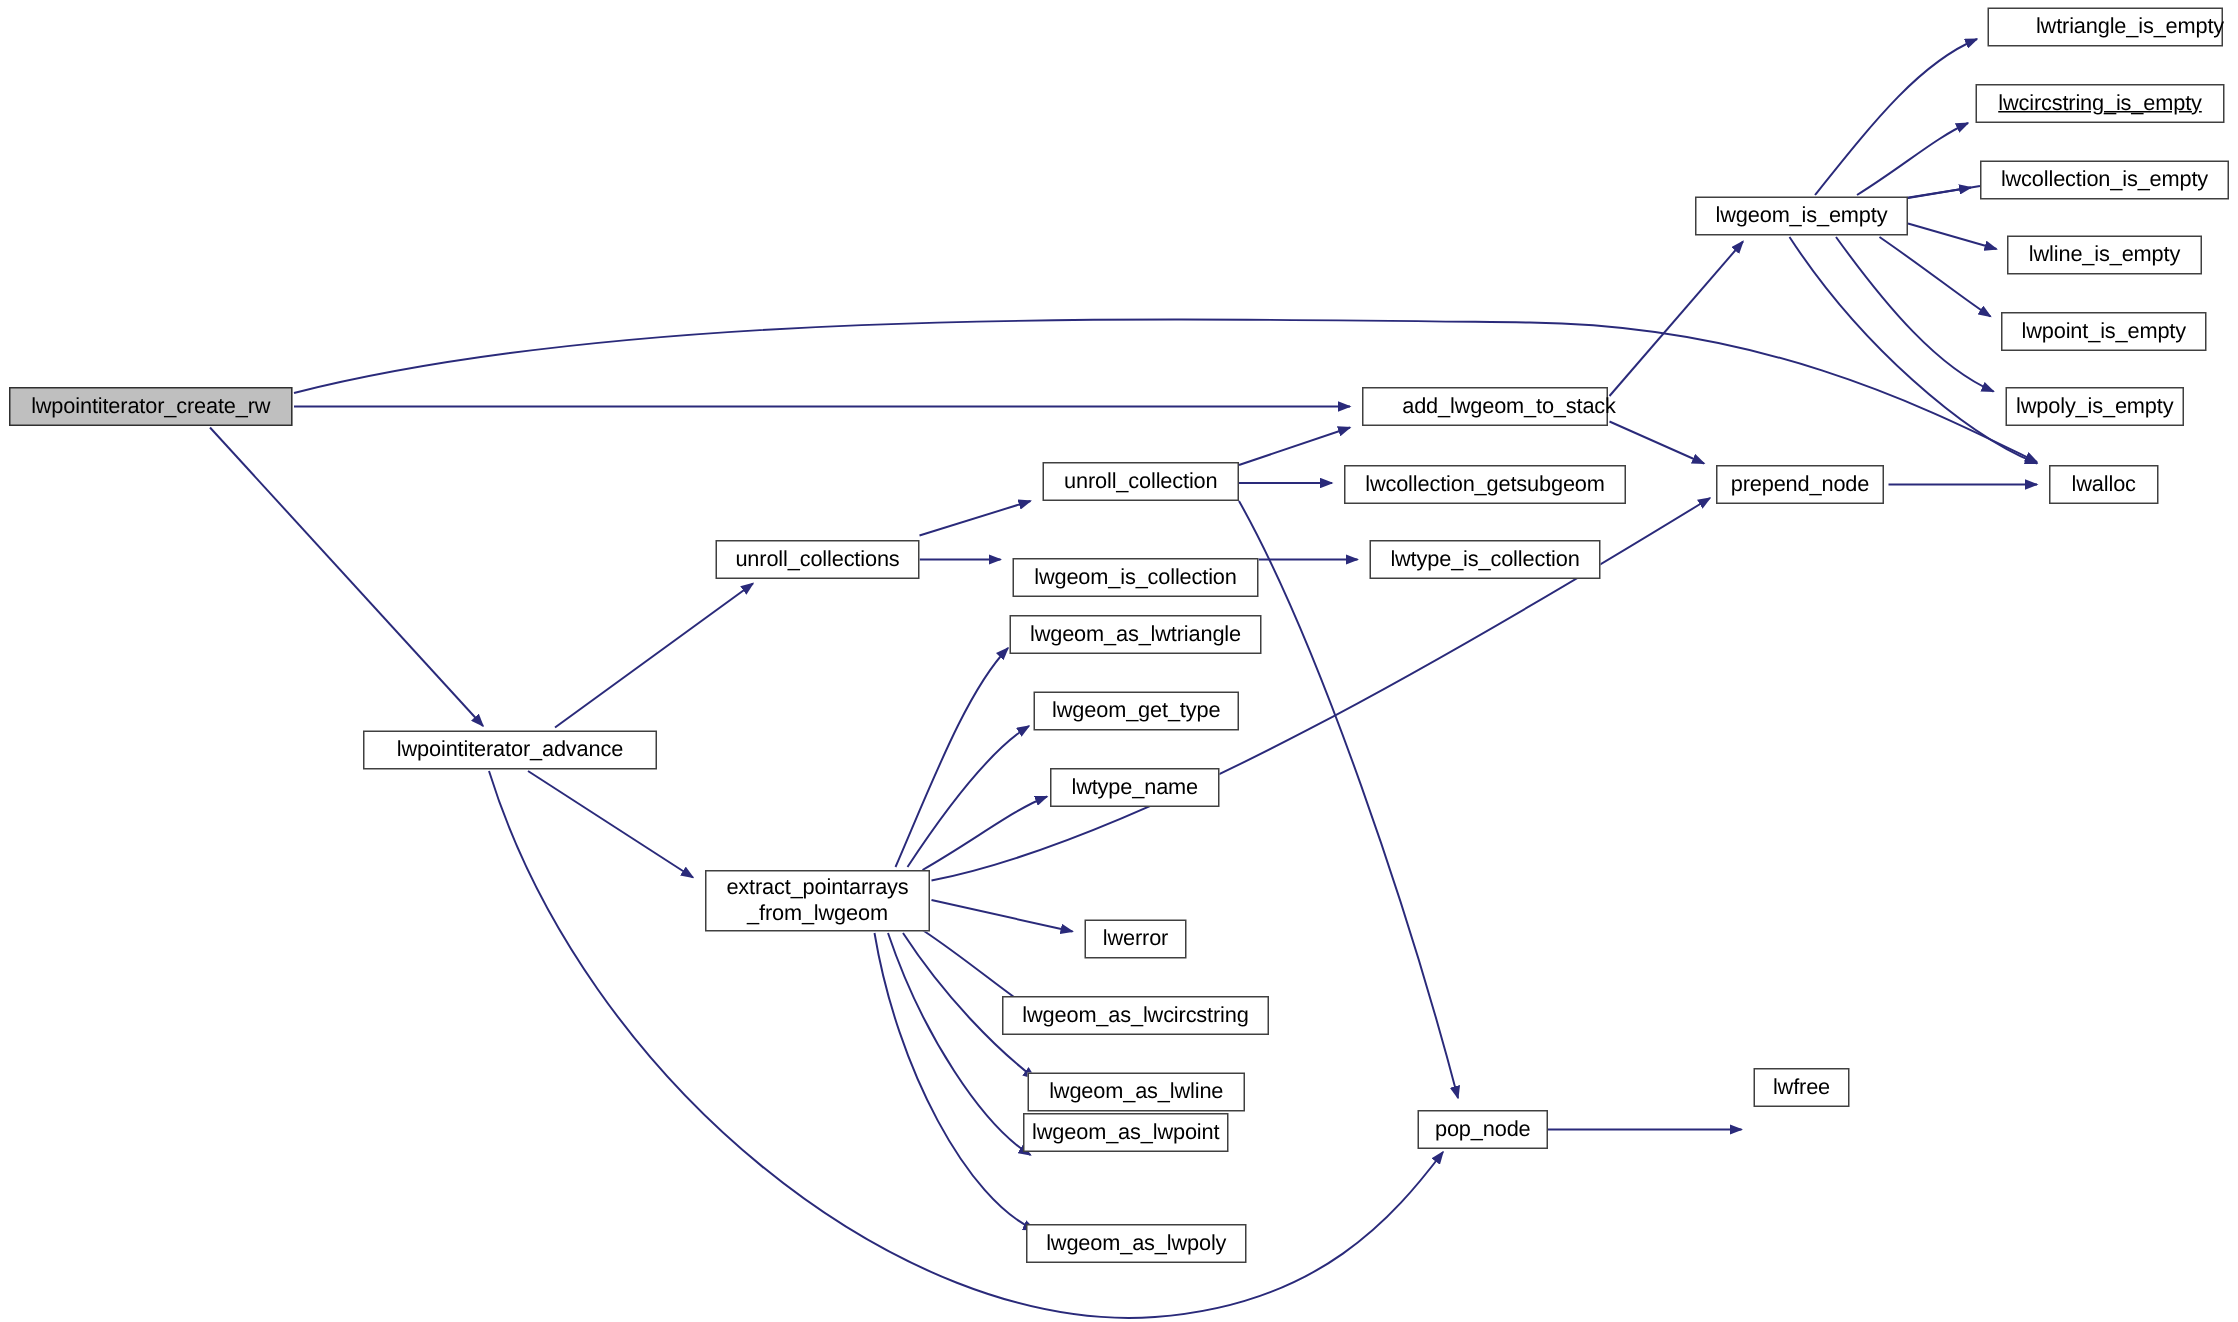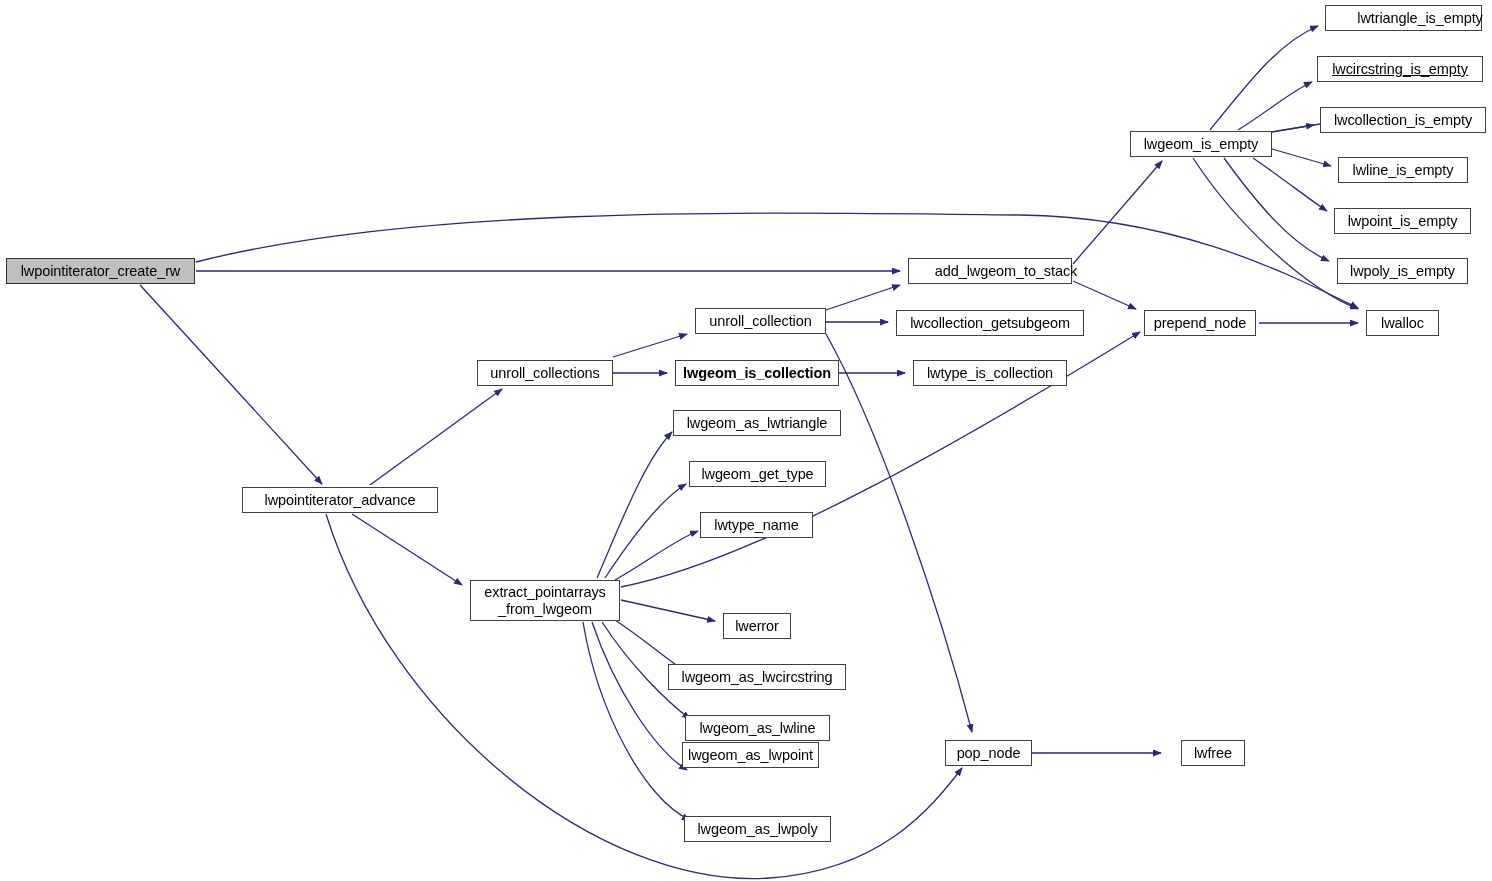--- a/index.html
+++ b/index.html
@@ -99,36 +99,36 @@
 
   <div id="nodes">
       <div class="node highlight" style="left: 6px; top: 258px; width: 189px; height: 26px;"><span class="node-label">lwpointiterator_create_rw</span></div>
       <div class="node" style="left: 908px; top: 258px; width: 164px; height: 26px; padding-left: 32px;"><span class="node-label">add_lwgeom_to_stack</span></div>
       <div class="node" style="left: 1130px; top: 131px; width: 142px; height: 26px;"><span class="node-label">lwgeom_is_empty</span></div>
       <div class="node" style="left: 1325px; top: 5px; width: 157px; height: 26px; padding-left: 33px;"><span class="node-label">lwtriangle_is_empty</span></div>
       <div class="node" style="left: 1317px; top: 56px; width: 166px; height: 26px; text-decoration: underline;"><span class="node-label">lwcircstring_is_empty</span></div>
       <div class="node" style="left: 1320px; top: 107px; width: 166px; height: 26px;"><span class="node-label">lwcollection_is_empty</span></div>
       <div class="node" style="left: 1338px; top: 157px; width: 130px; height: 26px;"><span class="node-label">lwline_is_empty</span></div>
       <div class="node" style="left: 1334px; top: 208px; width: 137px; height: 26px;"><span class="node-label">lwpoint_is_empty</span></div>
-      <div class="node" style="left: 1337px; top: 258px; width: 131px; height: 26px;"><span class="node-label">lwpoly_is_empty</span></div>
+      <div class="node" style="left: 1337px; top: 258px; width: 119px; height: 26px;"><span class="node-label">lwpoly_is_empty</span></div>
       <div class="node" style="left: 1144px; top: 310px; width: 112px; height: 26px;"><span class="node-label">prepend_node</span></div>
       <div class="node" style="left: 1366px; top: 310px; width: 73px; height: 26px;"><span class="node-label">lwalloc</span></div>
       <div class="node" style="left: 695px; top: 308px; width: 131px; height: 26px;"><span class="node-label">unroll_collection</span></div>
       <div class="node" style="left: 896px; top: 310px; width: 188px; height: 26px;"><span class="node-label">lwcollection_getsubgeom</span></div>
       <div class="node" style="left: 477px; top: 360px; width: 136px; height: 26px;"><span class="node-label">unroll_collections</span></div>
-      <div class="node" style="left: 675px; top: 360px; width: 164px; height: 26px; font-weight: bold;"><span class="node-label">lwgeom_is_collection</span></div>
+      <div class="node" style="left: 675px; top: 372px; width: 164px; height: 26px;"><span class="node-label">lwgeom_is_collection</span></div>
       <div class="node" style="left: 913px; top: 360px; width: 154px; height: 26px;"><span class="node-label">lwtype_is_collection</span></div>
       <div class="node" style="left: 673px; top: 410px; width: 168px; height: 26px;"><span class="node-label">lwgeom_as_lwtriangle</span></div>
       <div class="node" style="left: 689px; top: 461px; width: 137px; height: 26px;"><span class="node-label">lwgeom_get_type</span></div>
       <div class="node" style="left: 700px; top: 512px; width: 113px; height: 26px;"><span class="node-label">lwtype_name</span></div>
       <div class="node" style="left: 470px; top: 580px; width: 150px; height: 41px;"><span class="node-label">extract_pointarrays
 _from_lwgeom</span></div>
       <div class="node" style="left: 723px; top: 613px; width: 68px; height: 26px;"><span class="node-label">lwerror</span></div>
       <div class="node" style="left: 668px; top: 664px; width: 178px; height: 26px;"><span class="node-label">lwgeom_as_lwcircstring</span></div>
       <div class="node" style="left: 685px; top: 715px; width: 145px; height: 26px;"><span class="node-label">lwgeom_as_lwline</span></div>
       <div class="node" style="left: 682px; top: 742px; width: 137px; height: 26px; text-align: center;"><span class="node-label">lwgeom_as_lwpoint</span></div>
       <div class="node" style="left: 684px; top: 816px; width: 147px; height: 26px;"><span class="node-label">lwgeom_as_lwpoly</span></div>
       <div class="node" style="left: 242px; top: 487px; width: 196px; height: 26px;"><span class="node-label">lwpointiterator_advance</span></div>
       <div class="node" style="left: 945px; top: 740px; width: 87px; height: 26px;"><span class="node-label">pop_node</span></div>
-      <div class="node" style="left: 1169px; top: 740px; width: 64px; height: 26px; margin-left: 12px;"><span class="node-label">lwfree</span></div>
+      <div class="node" style="left: 1169px; top: 712px; width: 64px; height: 26px;"><span class="node-label">lwfree</span></div>
     </div>
 
 </div>
 
 </body></html>

